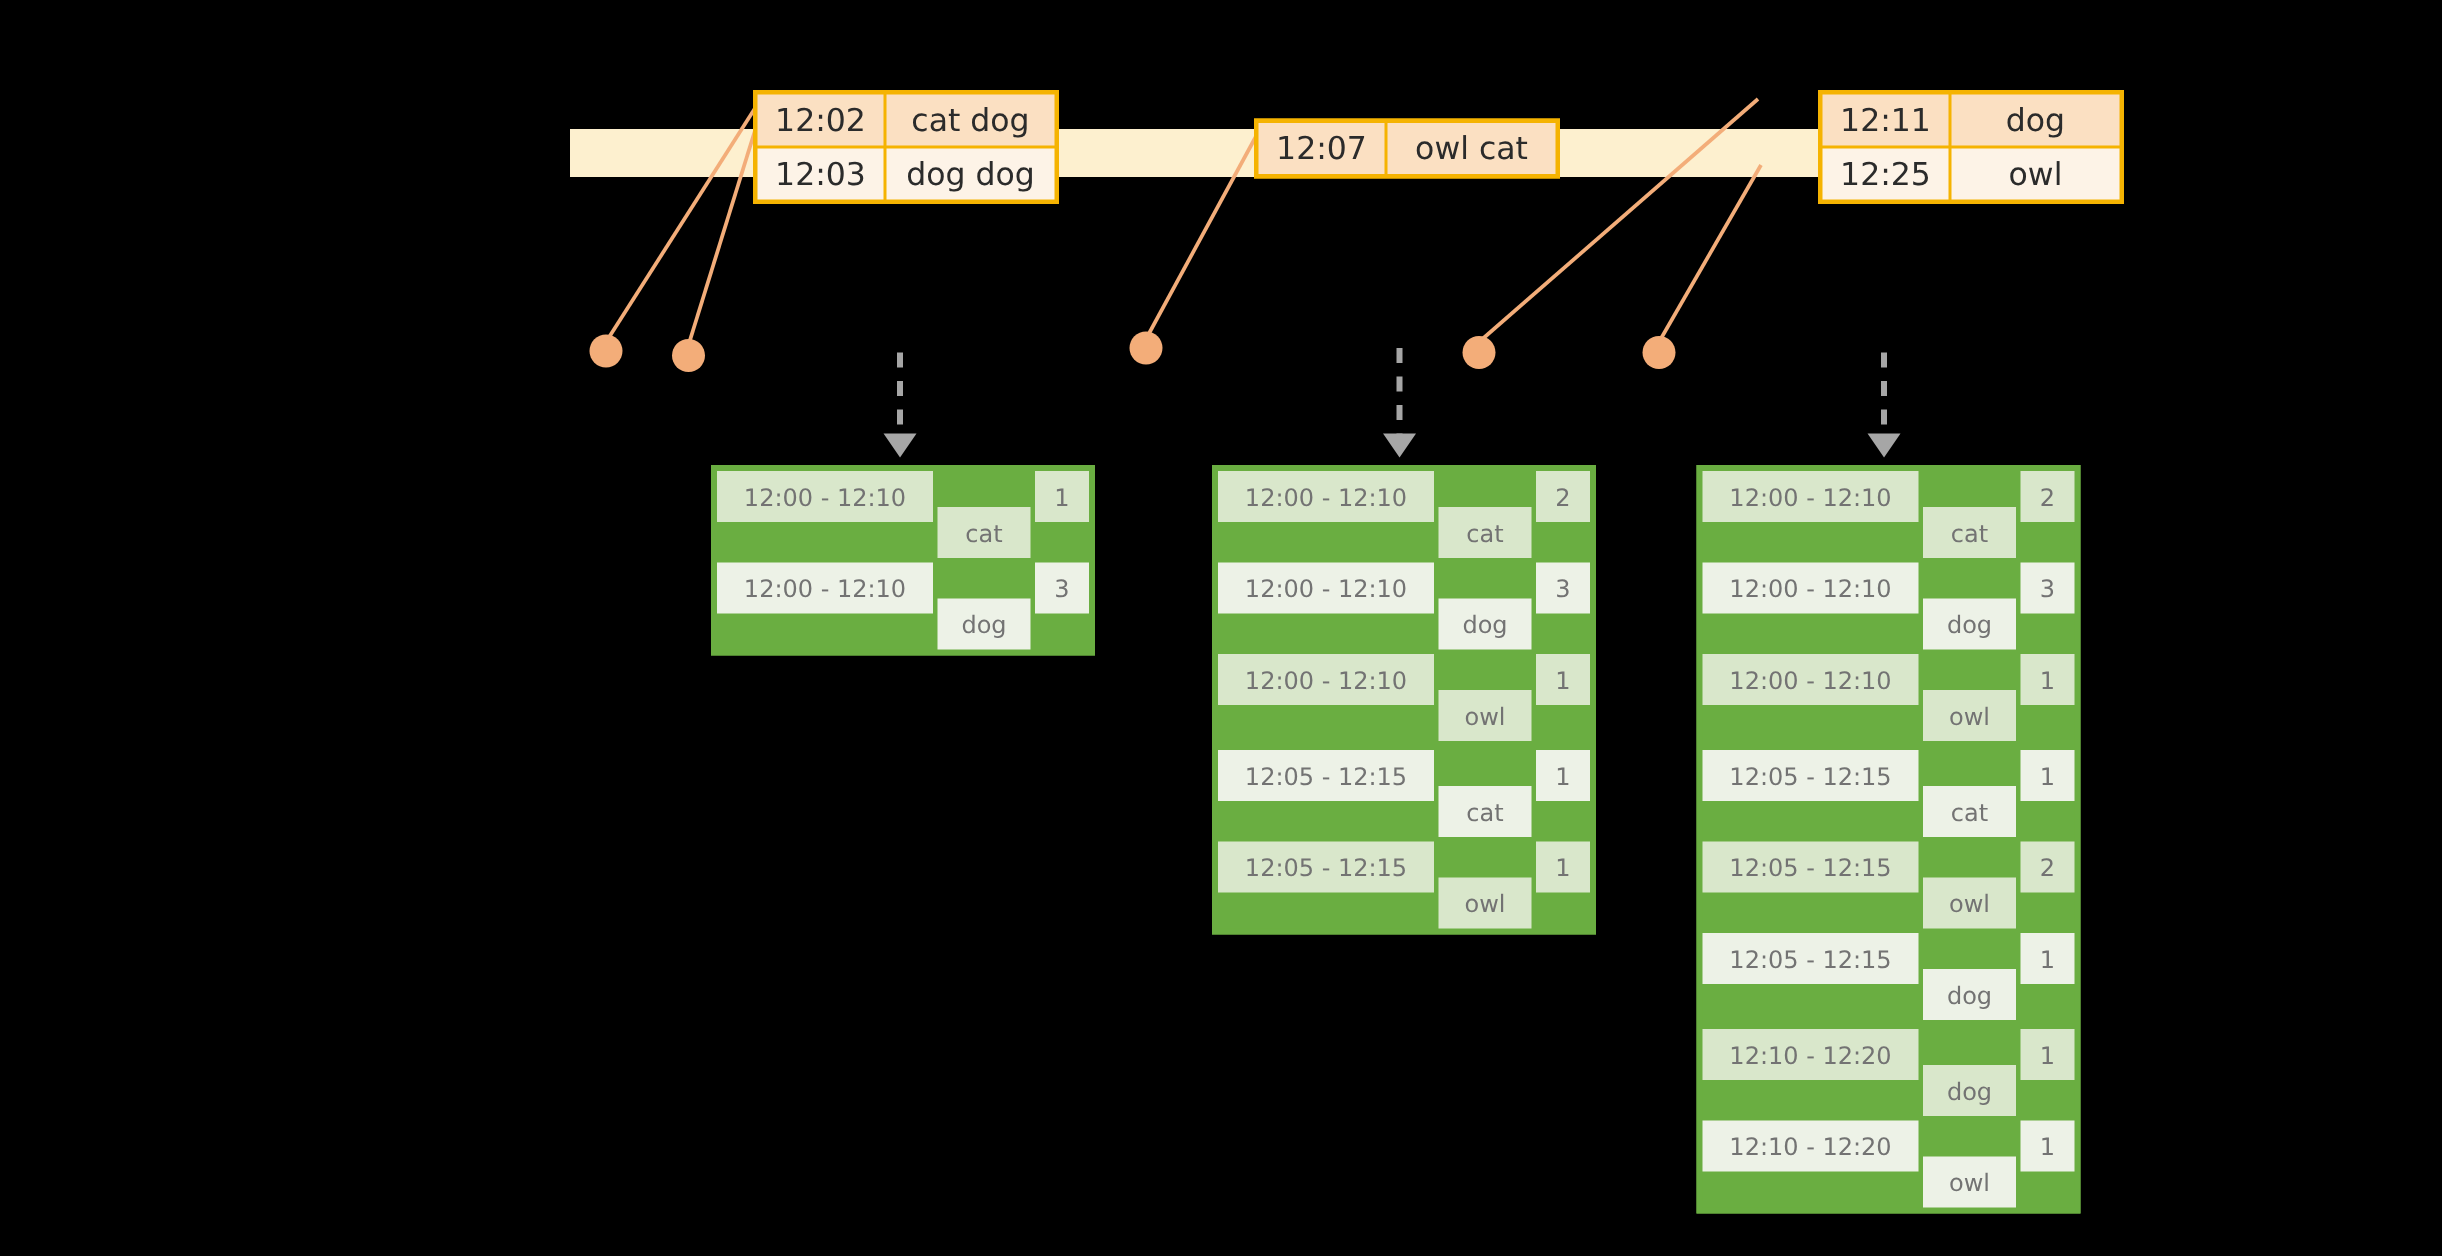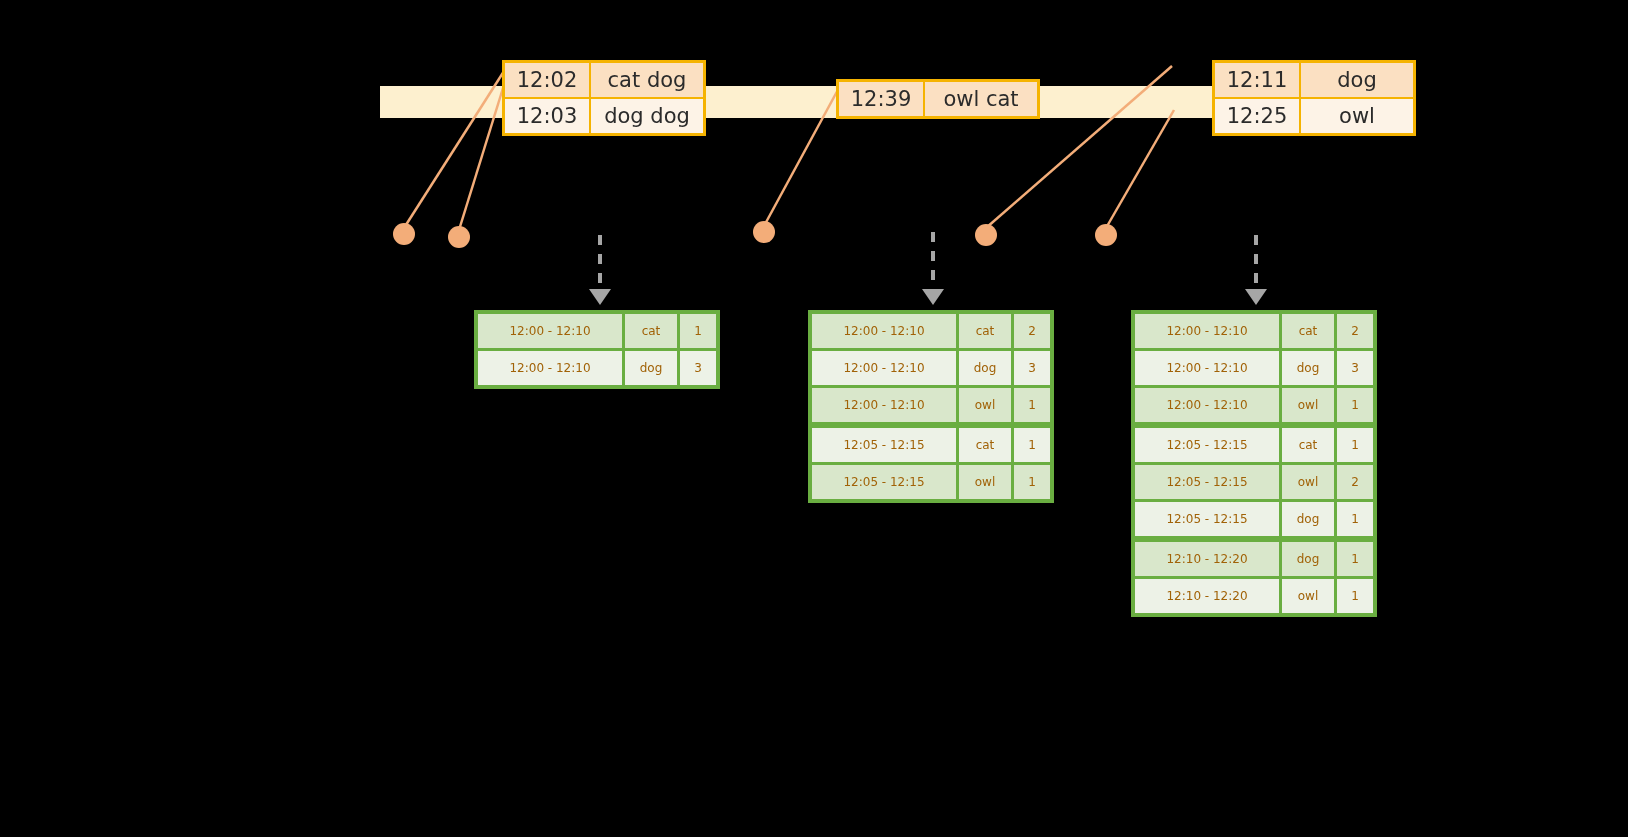--- a/index.html
+++ b/index.html
@@ -104,32 +104,32 @@
     box-sizing: border-box;
   }
   .res-row {
     display: flex;
     gap: 3px;
     padding: 0 0 3px 0;
   }
   .res-row:last-child { padding-bottom: 0; }
   .res-row.grp-end { padding-bottom: 6px; }
   .res-cell {
-    font-size: 12px;
-    color: #a16207;
+    font-size: 16px;
+    color: #737373;
     display: flex;
     align-items: center;
     justify-content: center;
     box-sizing: border-box;
     height: 34px;
   }
   .res-row.shade .res-cell { background: #d9e7cb; }
   .res-row.plain .res-cell { background: #edf2e7; }
   .res-cell.win   { width: 144px; }
-  .res-cell.word  { width: 52px; }
+  .res-cell.word  { width: 62px; margin-top: 24px; }
   .res-cell.count { width: 36px; }
 
   #res1 { left: 474px; top: 310px; }
   #res2 { left: 808px; top: 310px; }
   #res3 { left: 1131px; top: 310px; }
 </style>
 </head>
 <body>
 
 <div id="stage">
@@ -160,21 +160,21 @@
         <div class="ev-cell time">12:02</div>
         <div class="ev-cell words">cat dog</div>
       </div>
       <div class="ev-row plain">
         <div class="ev-cell time">12:03</div>
         <div class="ev-cell words">dog dog</div>
       </div>
     </div>
   <div class="ev-table" id="ev2">
       <div class="ev-row shade">
-        <div class="ev-cell time">12:39</div>
+        <div class="ev-cell time">12:07</div>
         <div class="ev-cell words">owl cat</div>
       </div>
     </div>
   <div class="ev-table" id="ev3">
       <div class="ev-row shade">
         <div class="ev-cell time">12:11</div>
         <div class="ev-cell words">dog</div>
       </div>
       <div class="ev-row plain">
         <div class="ev-cell time">12:25</div>

